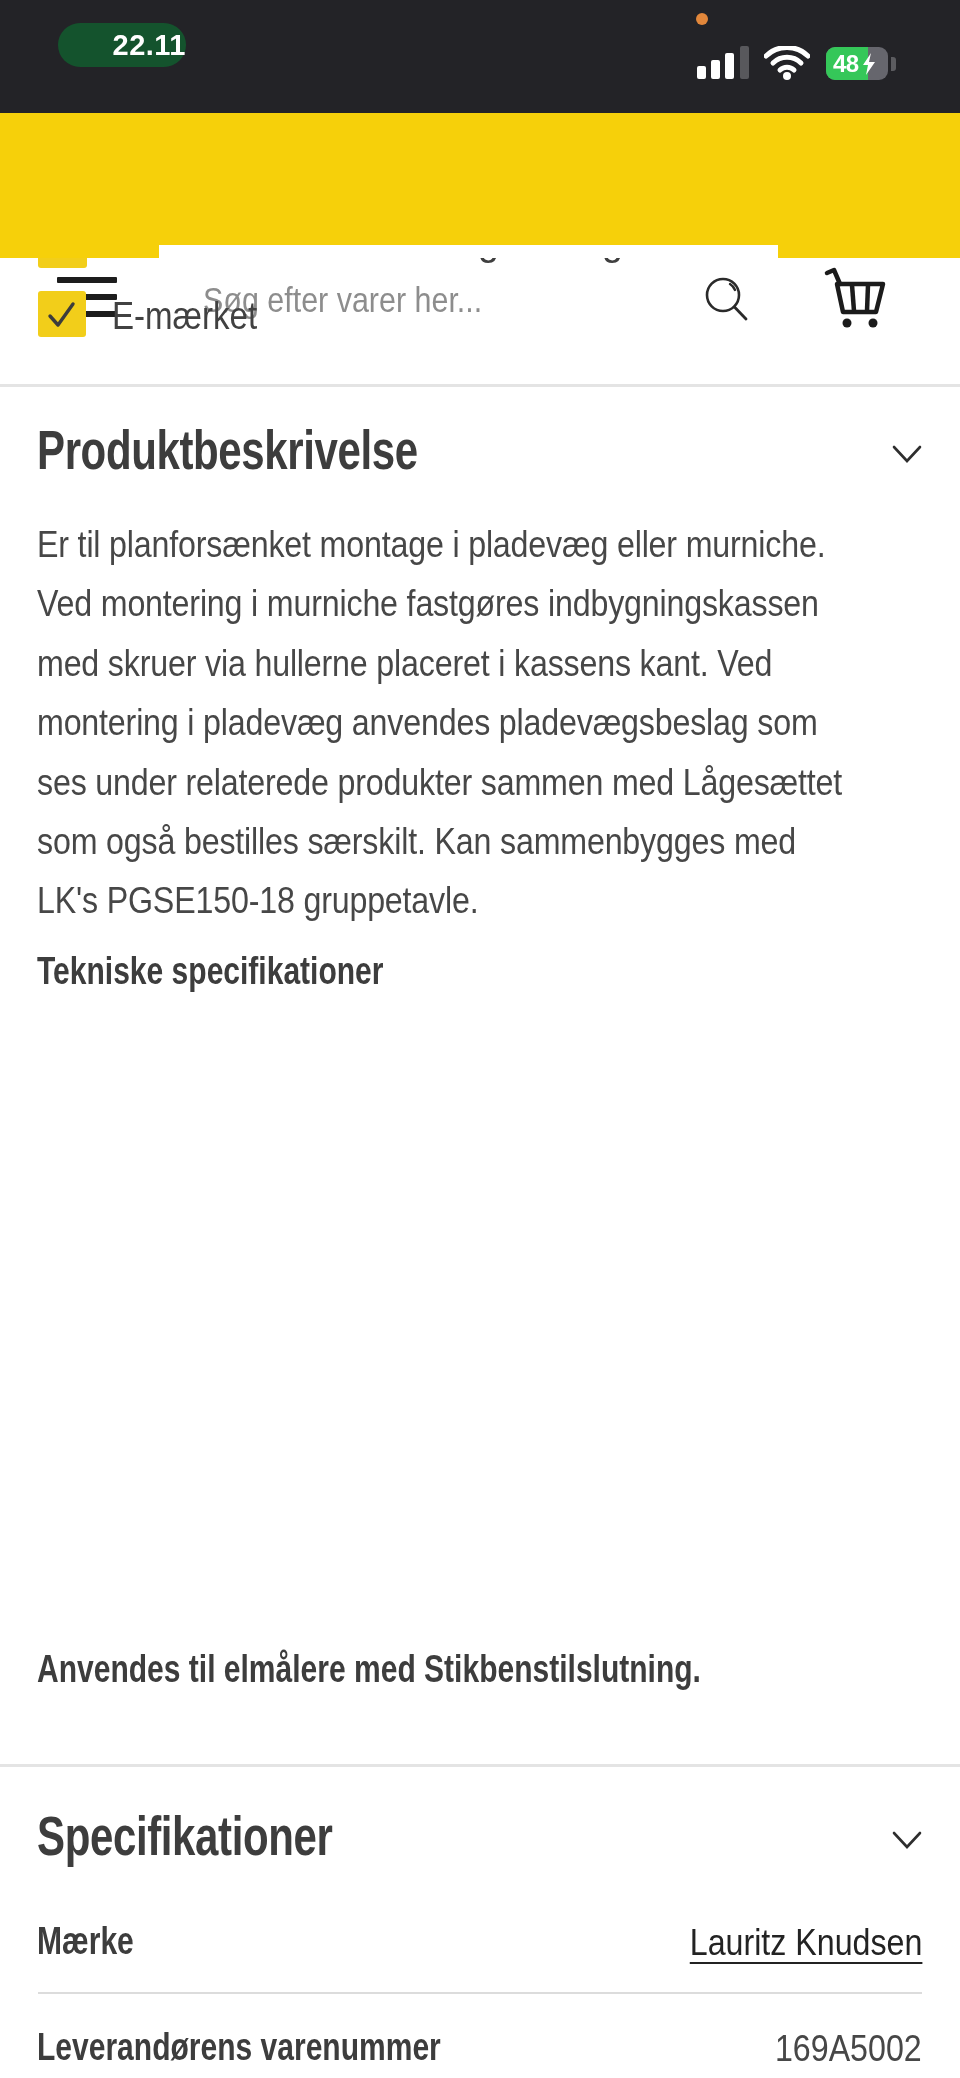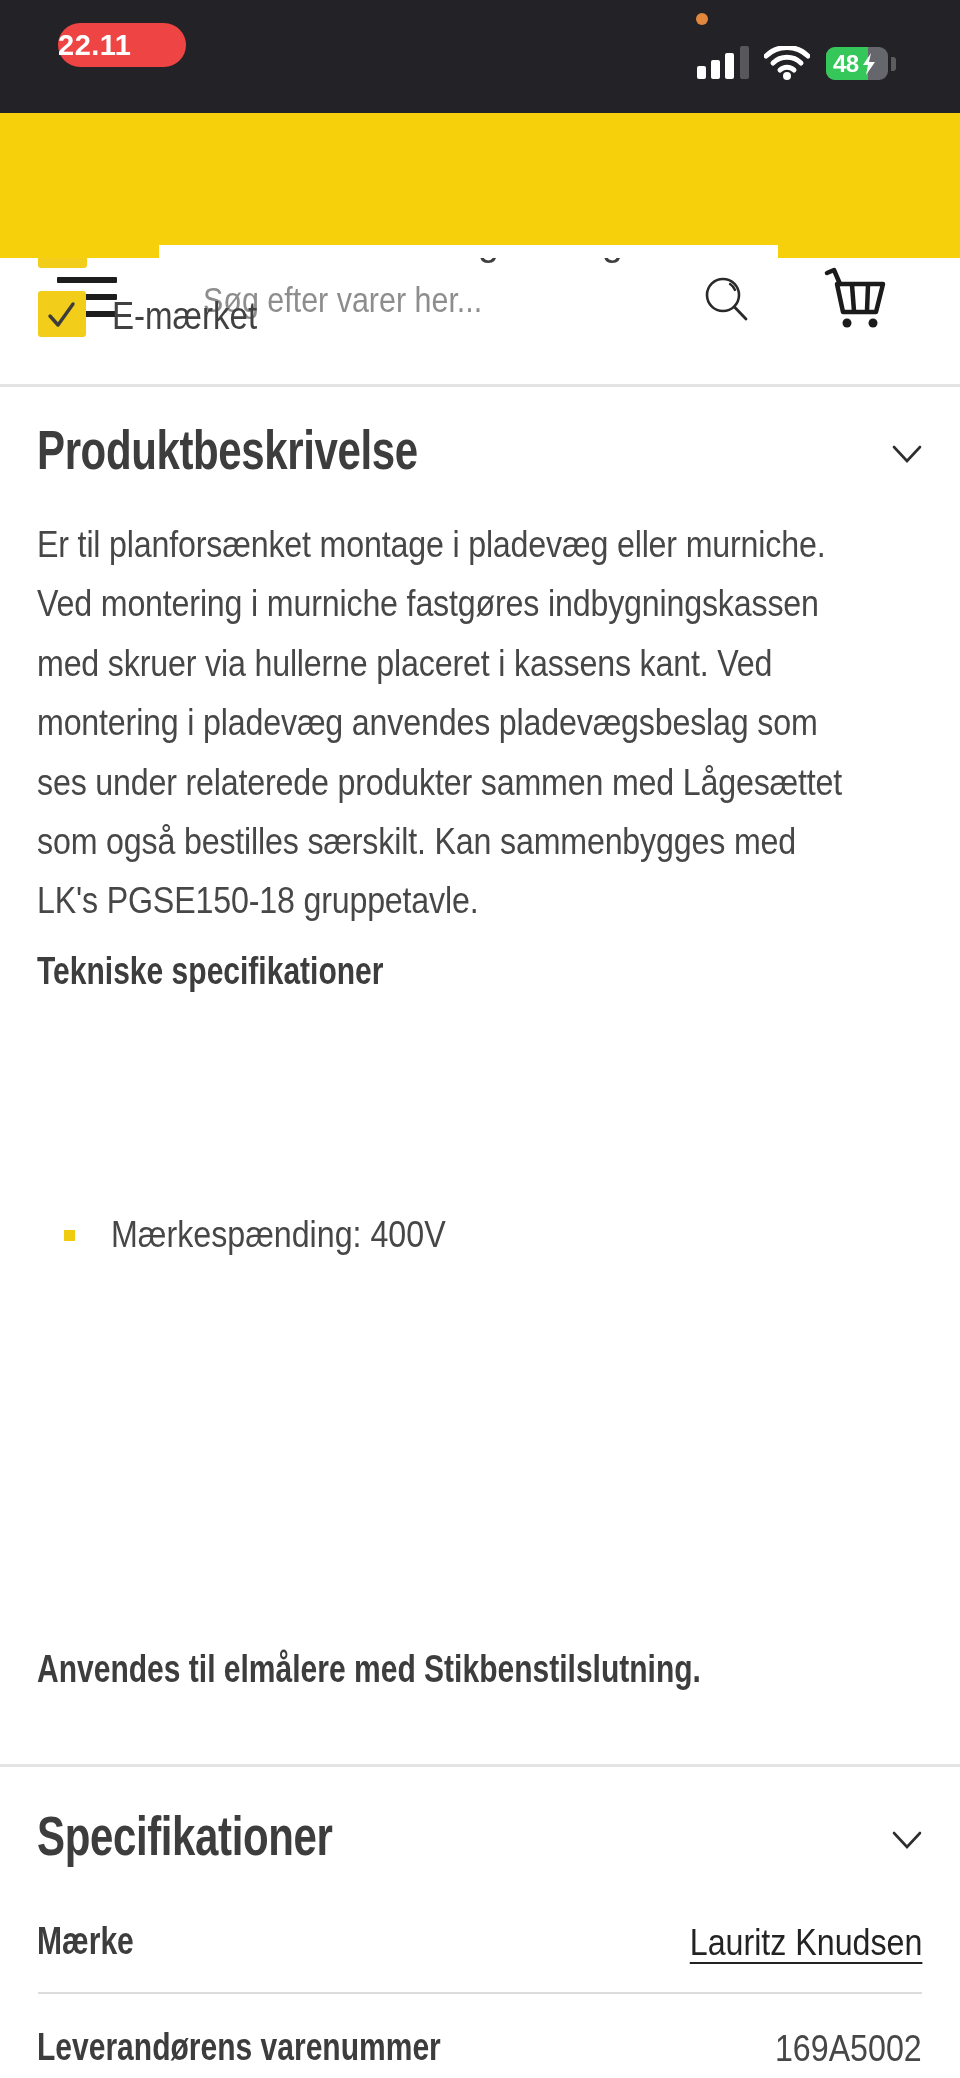--- a/index.html
+++ b/index.html
@@ -2,21 +2,21 @@
 <html><head>
 <meta charset="utf-8">
 <style>
   html,body{margin:0;padding:0;background:#fff;}
   .screen{position:relative;width:960px;height:2078px;background:#ffffff;overflow:hidden;
           font-family:"Liberation Sans", sans-serif;}
 
   
   .statusbar{position:absolute;left:0;top:0;width:960px;height:113px;background:#232327;}
   .time-pill{position:absolute;left:58px;top:23px;width:128px;height:44px;border-radius:22px;
-             background:#ef4444;display:flex;align-items:center;justify-content:flex-start;}
+             background:#14532d;display:flex;align-items:center;justify-content:flex-end;}
   .time-pill span{color:#fff;font-size:29px;font-weight:600;letter-spacing:.5px;}
   .rec-dot{position:absolute;left:696px;top:13px;width:12px;height:12px;border-radius:50%;background:#E2873B;}
   .sig{position:absolute;left:697px;top:45px;}
   .wifi{position:absolute;left:764px;top:46px;}
   .battery{position:absolute;left:826px;top:47px;width:62px;height:33px;border-radius:9px;
            background:#66666d;overflow:hidden;}
   .batt-fill{position:absolute;left:0;top:0;width:42px;height:33px;background:#35C759;}
   .batt-num{position:absolute;left:7px;top:0;height:33px;display:flex;align-items:center;
             color:#fff;font-size:24px;font-weight:bold;letter-spacing:-0.5px;}
   .batt-bolt{position:absolute;left:36px;top:6px;}
@@ -145,24 +145,20 @@
   <div class="para">Er til planforsænket montage i pladevæg eller murniche.
 Ved montering i murniche fastgøres indbygningskassen
 med skruer via hullerne placeret i kassens kant. Ved
 montering i pladevæg anvendes pladevægsbeslag som
 ses under relaterede produkter sammen med Lågesættet
 som også bestilles særskilt. Kan sammenbygges med
 LK's PGSE150-18 gruppetavle.</div>
 
   <div class="subhead" style="top:950px">Tekniske specifikationer</div>
 
-  <div class="bullet-row" style="top:1213px">
-    <span class="sq"></span>
-    <span class="bt">Mærkespænding: 400V</span>
-  </div>
 
   <div class="subhead" style="top:1648px">Anvendes til elmålere med Stikbenstilslutning.</div>
 
   <div class="divider" style="top:1764px"></div>
   <div class="h2" style="top:1803px">Specifikationer</div>
   <svg class="chev" style="top:1830px" width="32" height="21" viewBox="0 0 32 21">
     <polyline points="3,3 16,17 29,3" stroke="#2e2e2e" stroke-width="2.6" fill="none" stroke-linecap="round"></polyline>
   </svg>
 
   <div>

